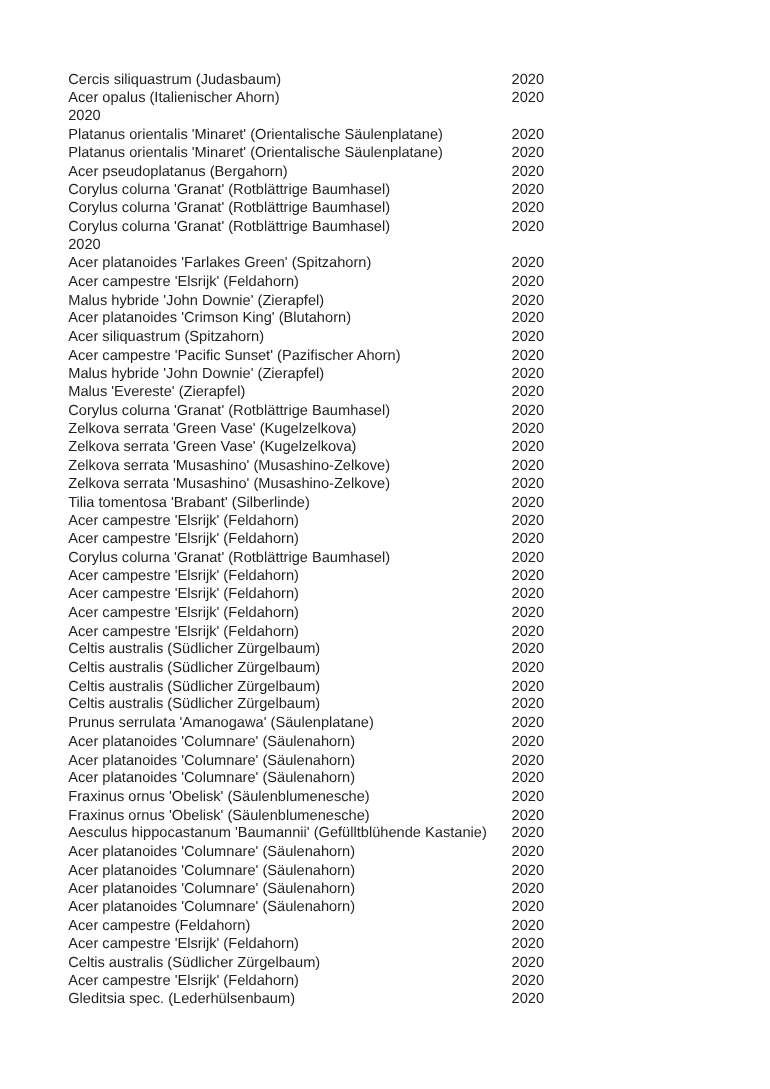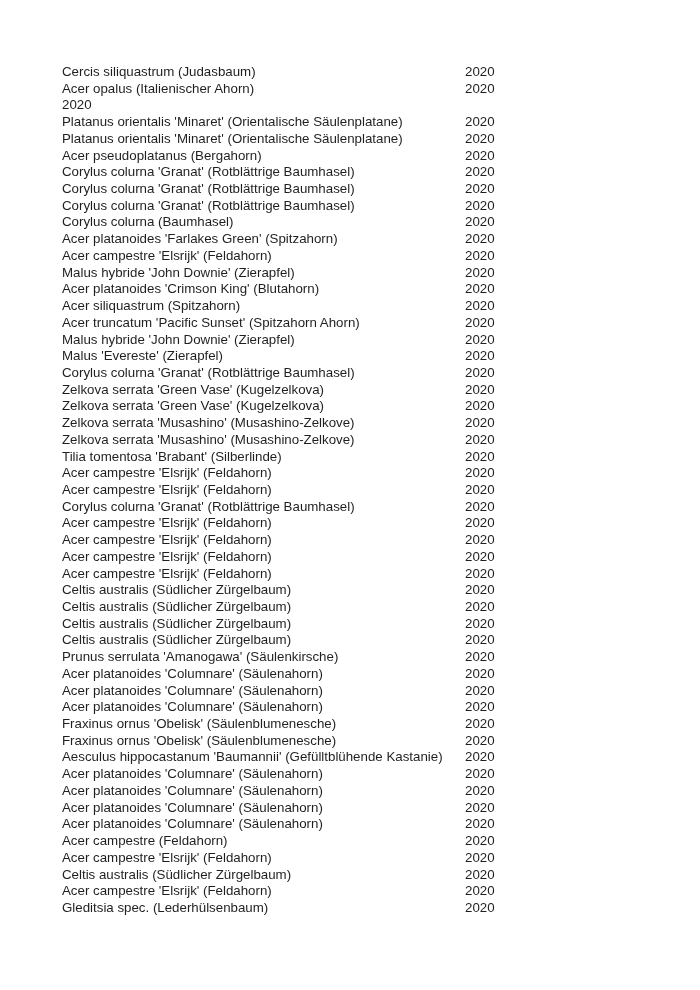--- a/index.html
+++ b/index.html
@@ -85,21 +85,20 @@
     <span class="name">Corylus colurna 'Granat' (Rotblättrige Baumhasel)</span>
     <span class="year">2020</span>
   </div>
 
   <div class="row">
     <span class="name">Corylus colurna 'Granat' (Rotblättrige Baumhasel)</span>
     <span class="year">2020</span>
   </div>
 
   <div class="row">
-    <span class="name">Corylus colurna (Baumhasel)</span>
     <span class="year">2020</span>
   </div>
 
   <div class="row">
     <span class="name">Acer platanoides 'Farlakes Green' (Spitzahorn)</span>
     <span class="year">2020</span>
   </div>
 
   <div class="row">
     <span class="name">Acer campestre 'Elsrijk' (Feldahorn)</span>
@@ -115,21 +114,21 @@
     <span class="name">Acer platanoides 'Crimson King' (Blutahorn)</span>
     <span class="year">2020</span>
   </div>
 
   <div class="row">
     <span class="name">Acer siliquastrum (Spitzahorn)</span>
     <span class="year">2020</span>
   </div>
 
   <div class="row">
-    <span class="name">Acer truncatum 'Pacific Sunset' (Spitzahorn Ahorn)</span>
+    <span class="name">Acer campestre 'Pacific Sunset' (Pazifischer Ahorn)</span>
     <span class="year">2020</span>
   </div>
 
   <div class="row">
     <span class="name">Malus hybride 'John Downie' (Zierapfel)</span>
     <span class="year">2020</span>
   </div>
 
   <div class="row">
     <span class="name">Malus 'Evereste' (Zierapfel)</span>
@@ -215,21 +214,21 @@
     <span class="name">Celtis australis (Südlicher Zürgelbaum)</span>
     <span class="year">2020</span>
   </div>
 
   <div class="row">
     <span class="name">Celtis australis (Südlicher Zürgelbaum)</span>
     <span class="year">2020</span>
   </div>
 
   <div class="row">
-    <span class="name">Prunus serrulata 'Amanogawa' (Säulenkirsche)</span>
+    <span class="name">Prunus serrulata 'Amanogawa' (Säulenplatane)</span>
     <span class="year">2020</span>
   </div>
 
   <div class="row">
     <span class="name">Acer platanoides 'Columnare' (Säulenahorn)</span>
     <span class="year">2020</span>
   </div>
 
   <div class="row">
     <span class="name">Acer platanoides 'Columnare' (Säulenahorn)</span>

